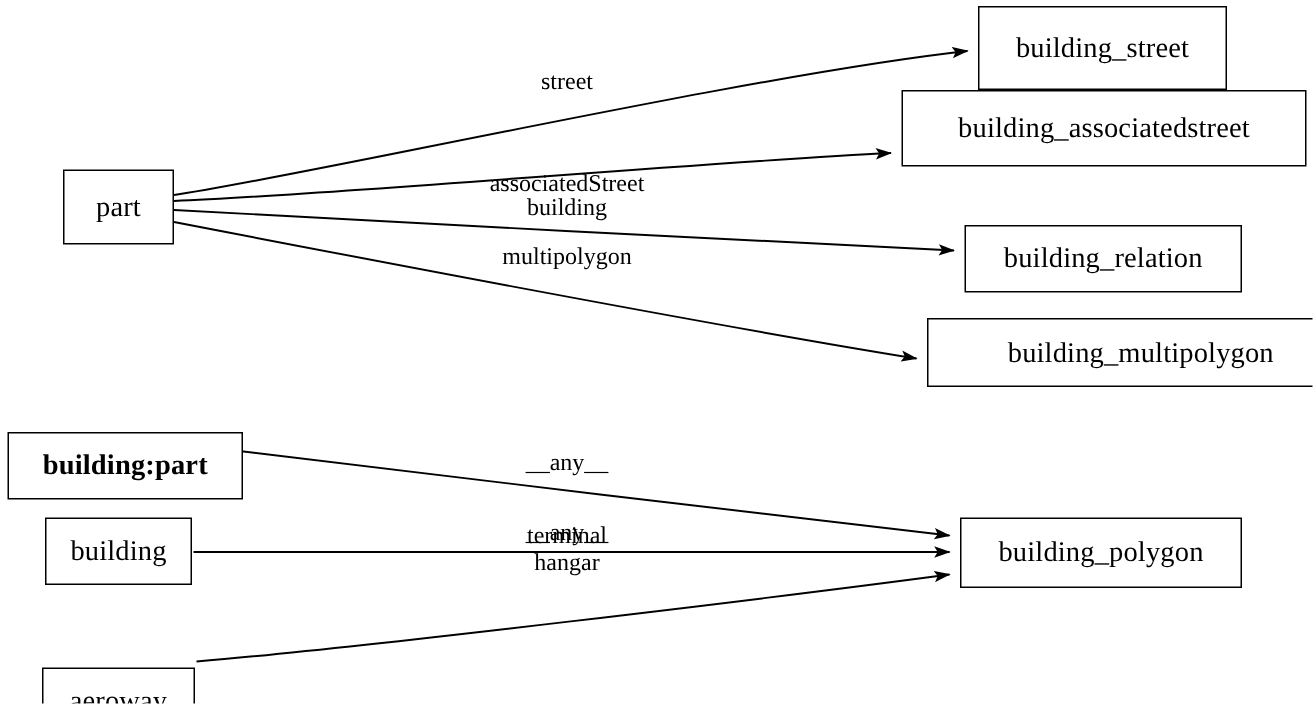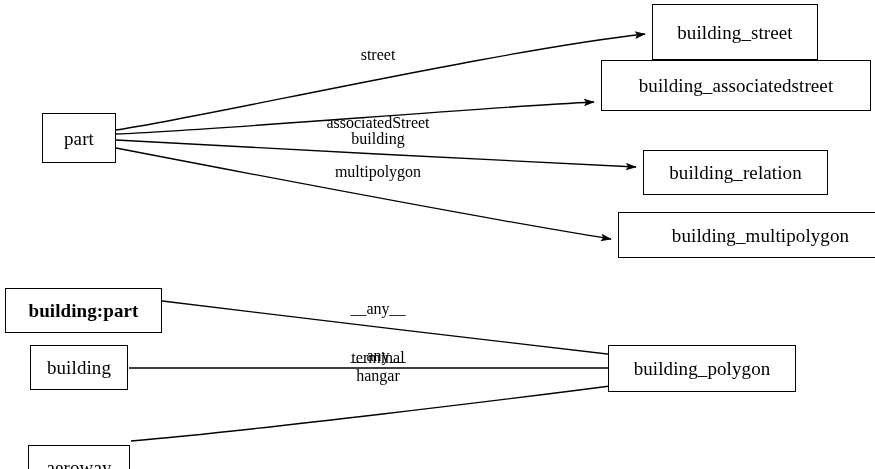--- a/index.html
+++ b/index.html
@@ -85,21 +85,21 @@
 </div>
 <div class="node-box" style="left: 5px; top: 288px; width: 157px; height: 45px; font-weight: bold;">
   <span class="node-label">building:part</span>
 </div>
 <div class="node-box" style="left: 30px; top: 345px; width: 98px; height: 45px;">
   <span class="node-label">building</span>
 </div>
 <div class="node-box" style="left: 28px; top: 415px; width: 102px; height: 45px; margin-top: 30px;">
   <span class="node-label">aeroway</span>
 </div>
-<div class="node-box" style="left: 608px; top: 345px; width: 188px; height: 47px;">
+<div class="node-box" style="left: 640px; top: 345px; width: 188px; height: 47px;">
   <span class="node-label">building_polygon</span>
 </div>
 
 <div class="edge-label" style="left: 378px; top: 46px;">street</div>
 <div class="edge-label" style="left: 378px; top: 94px; margin-top: 20px;">associatedStreet</div>
 <div class="edge-label" style="left: 378px; top: 130px;">building</div>
 <div class="edge-label" style="left: 378px; top: 163px;">multipolygon</div>
 <div class="edge-label" style="left: 378px; top: 300px;">__any__</div>
 <div class="edge-label" style="left: 378px; top: 347px;">__any__</div>
 <div class="edge-label" style="left: 378px; top: 349px;">terminal

